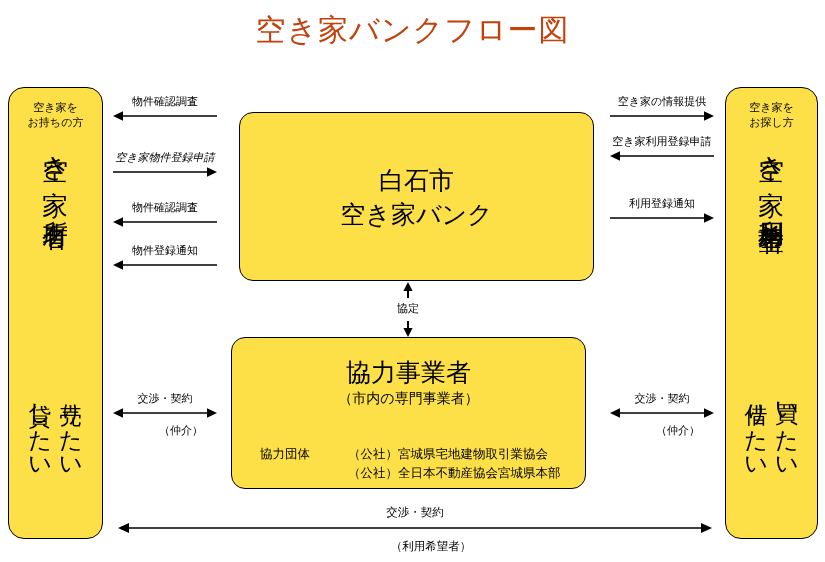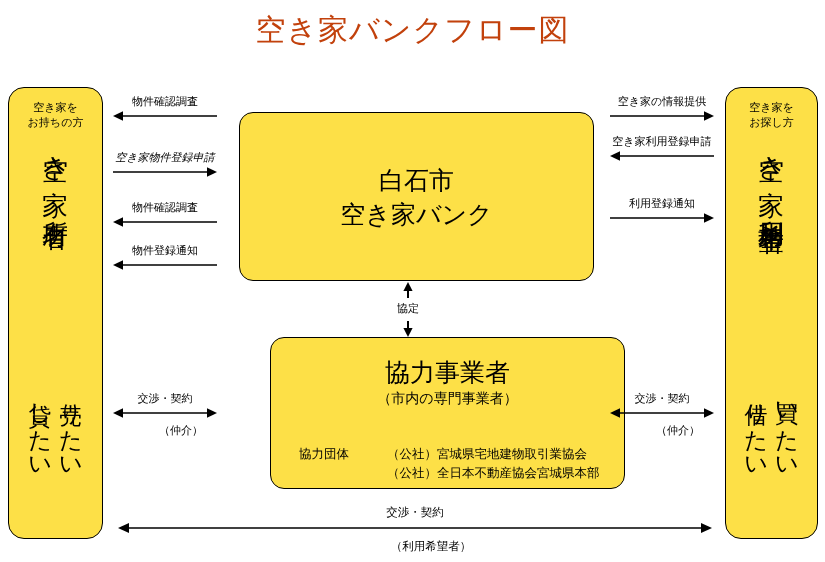--- a/index.html
+++ b/index.html
@@ -90,21 +90,21 @@
   }
   #left-foot  { top: 298px; }
   #right-foot { top: 298px; }
   .panel-foot .vtext {
     font-size: 23px;
     letter-spacing: 1px;
   }
 
   
   #bank-box  { left: 239px; top: 112px; width: 355px; height: 169px; }
-  #coop-box  { left: 231px; top: 337px; width: 355px; height: 152px; margin-left: 39px; }
+  #coop-box  { left: 231px; top: 337px; width: 355px; height: 152px; }
 
   .bank-label {
     position: absolute;
     left: 0;
     top: 50px;
     width: 100%;
     text-align: center;
     font-size: 25px;
     line-height: 34px;
     white-space: pre-line;

